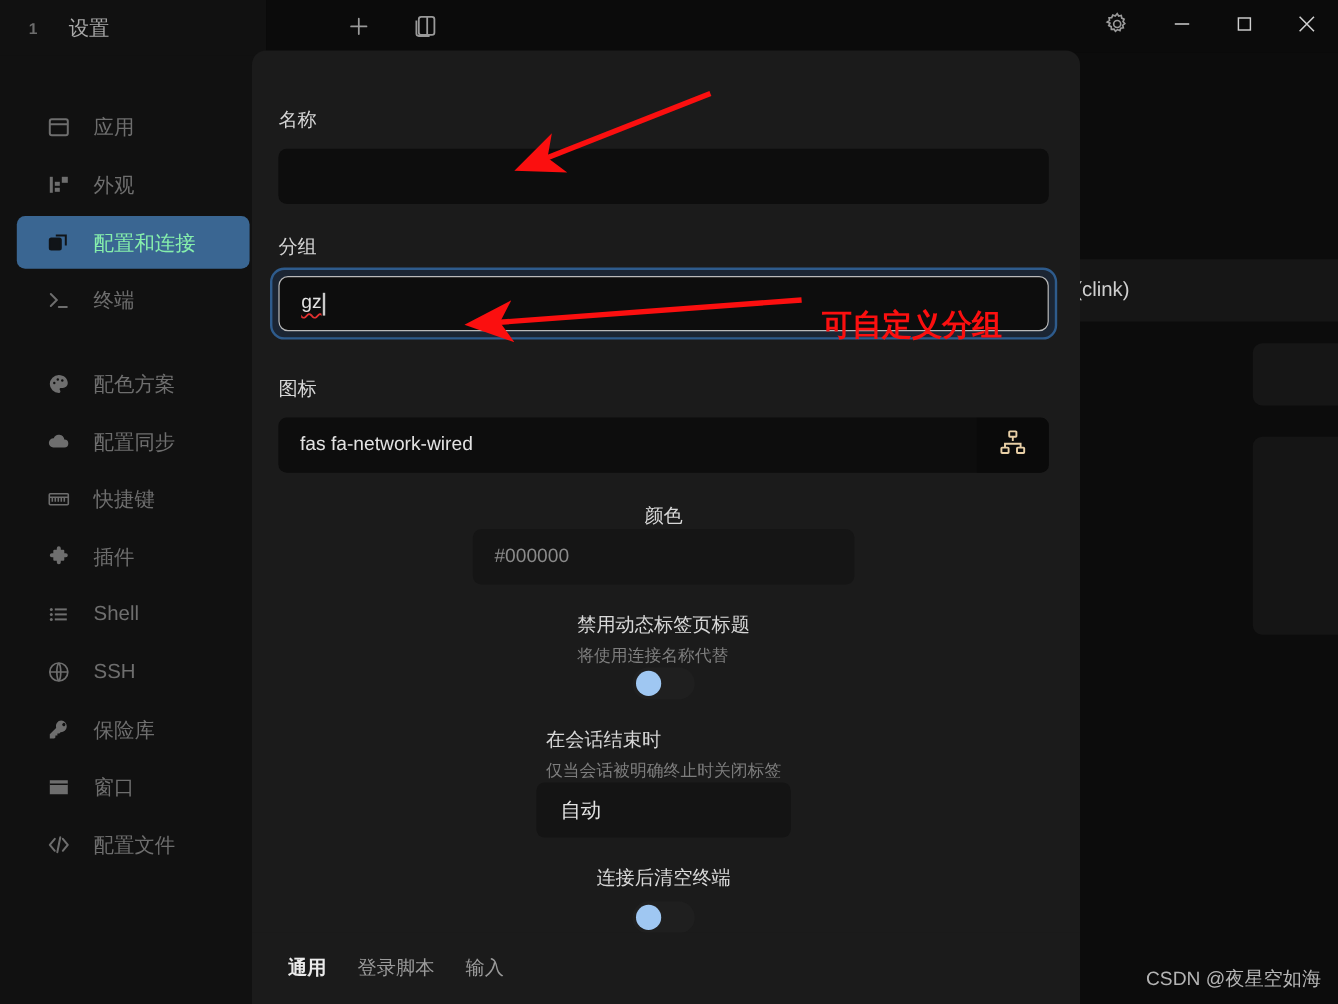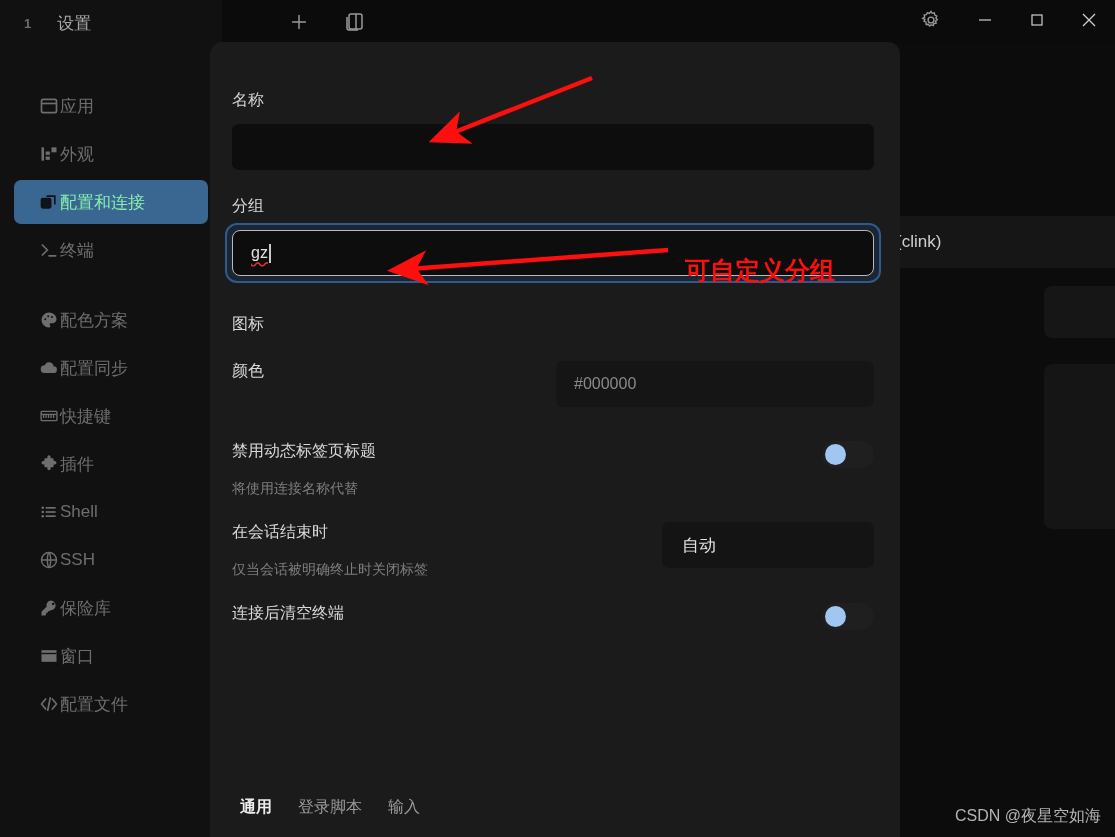--- a/index.html
+++ b/index.html
@@ -27,21 +27,21 @@
     background: #111111;
   }
   .sidebar-tab .tabnum {
     font-size: 13px; color: #6d6d6d; font-weight: 700;
   }
   .sidebar-tab .tabtitle {
     font-size: 17px; color: #a9a9a9;
   }
   .nav { padding-top: 34px; }
   .nav-item {
-    display: flex; align-items: center; 
+    display: flex; align-items: center; gap: 18px;
     height: 44px; margin: 4px 14px; padding-left: 24px;
     border-radius: 7px;
     color: #6e6e6e; font-size: 17px;
     cursor: pointer;
   }
   .nav-item.active {
     background: #3a6692;
     color: #86efac;
   }
   .nav-item.active .ic { color: #101418; }
@@ -175,26 +175,26 @@
   .icon-swatch {
     position: absolute; right: 0; top: 0;
     width: 60px; height: 46px;
     background: #0a0a0a;
     display: flex; align-items: center; justify-content: center;
     cursor: pointer;
   }
 
   
   .row {
-    display: flex; 
-    width: 642px; min-height: 56px; margin-bottom: 24px;
+    display: flex; align-items: center;
+    width: 642px; min-height: 56px; margin-bottom: 24px; flex-direction: column;
   }
   .row-texts { flex: 1; }
   .row-title { color: #d8d8d8; font-size: 16px; }
-  .row-sub { color: #7e7e7e; font-size: 14px; margin-top: 18px; }
+  .row-sub { color: #7e7e7e; font-size: 14px; margin-top: 6px; }
   .color-input {
     width: 318px; height: 46px;
     background: #151515; border-radius: 7px;
     display: flex; align-items: center; padding: 0 18px;
     color: #8a8a8a; font-size: 16px; cursor: text;
   }
   .toggle {
     width: 52px; height: 27px; border-radius: 14px;
     background: #1f1f1f; position: relative; cursor: pointer; flex: none;
   }
@@ -471,20 +471,33 @@
           <div class="group-ring"></div>
           <div class="group-field">
             <span class="group-value">gz</span>
               <span class="caret-bar"></span>
           </div>
         </div>
       </div>
 
       <div class="field-block" style="">
         <div class="field-label">图标</div>
+        <div class="icon-row">
+          <span class="val">fas fa-network-wired</span>
+          <div class="icon-swatch">
+            <span>
+              <svg width="24" height="24" viewBox="0 0 24 24" fill="none" stroke="#e8cfa6" stroke-width="1.6">
+                <rect x="9" y="2.5" width="6" height="4.5" rx="0.6"></rect>
+                <rect x="2.5" y="16" width="6" height="4.5" rx="0.6"></rect>
+                <rect x="15.5" y="16" width="6" height="4.5" rx="0.6"></rect>
+                <path d="M12 7v3.6M5.5 16v-3.2h13V16M5.5 12.8h13"></path>
+              </svg>
+            </span>
+          </div>
+        </div>
       </div>
 
       <div class="row">
         <div class="row-texts">
           <div class="row-title">颜色</div>
         </div>
         <div class="color-input">
           <span>#000000</span>
         </div>
       </div>

